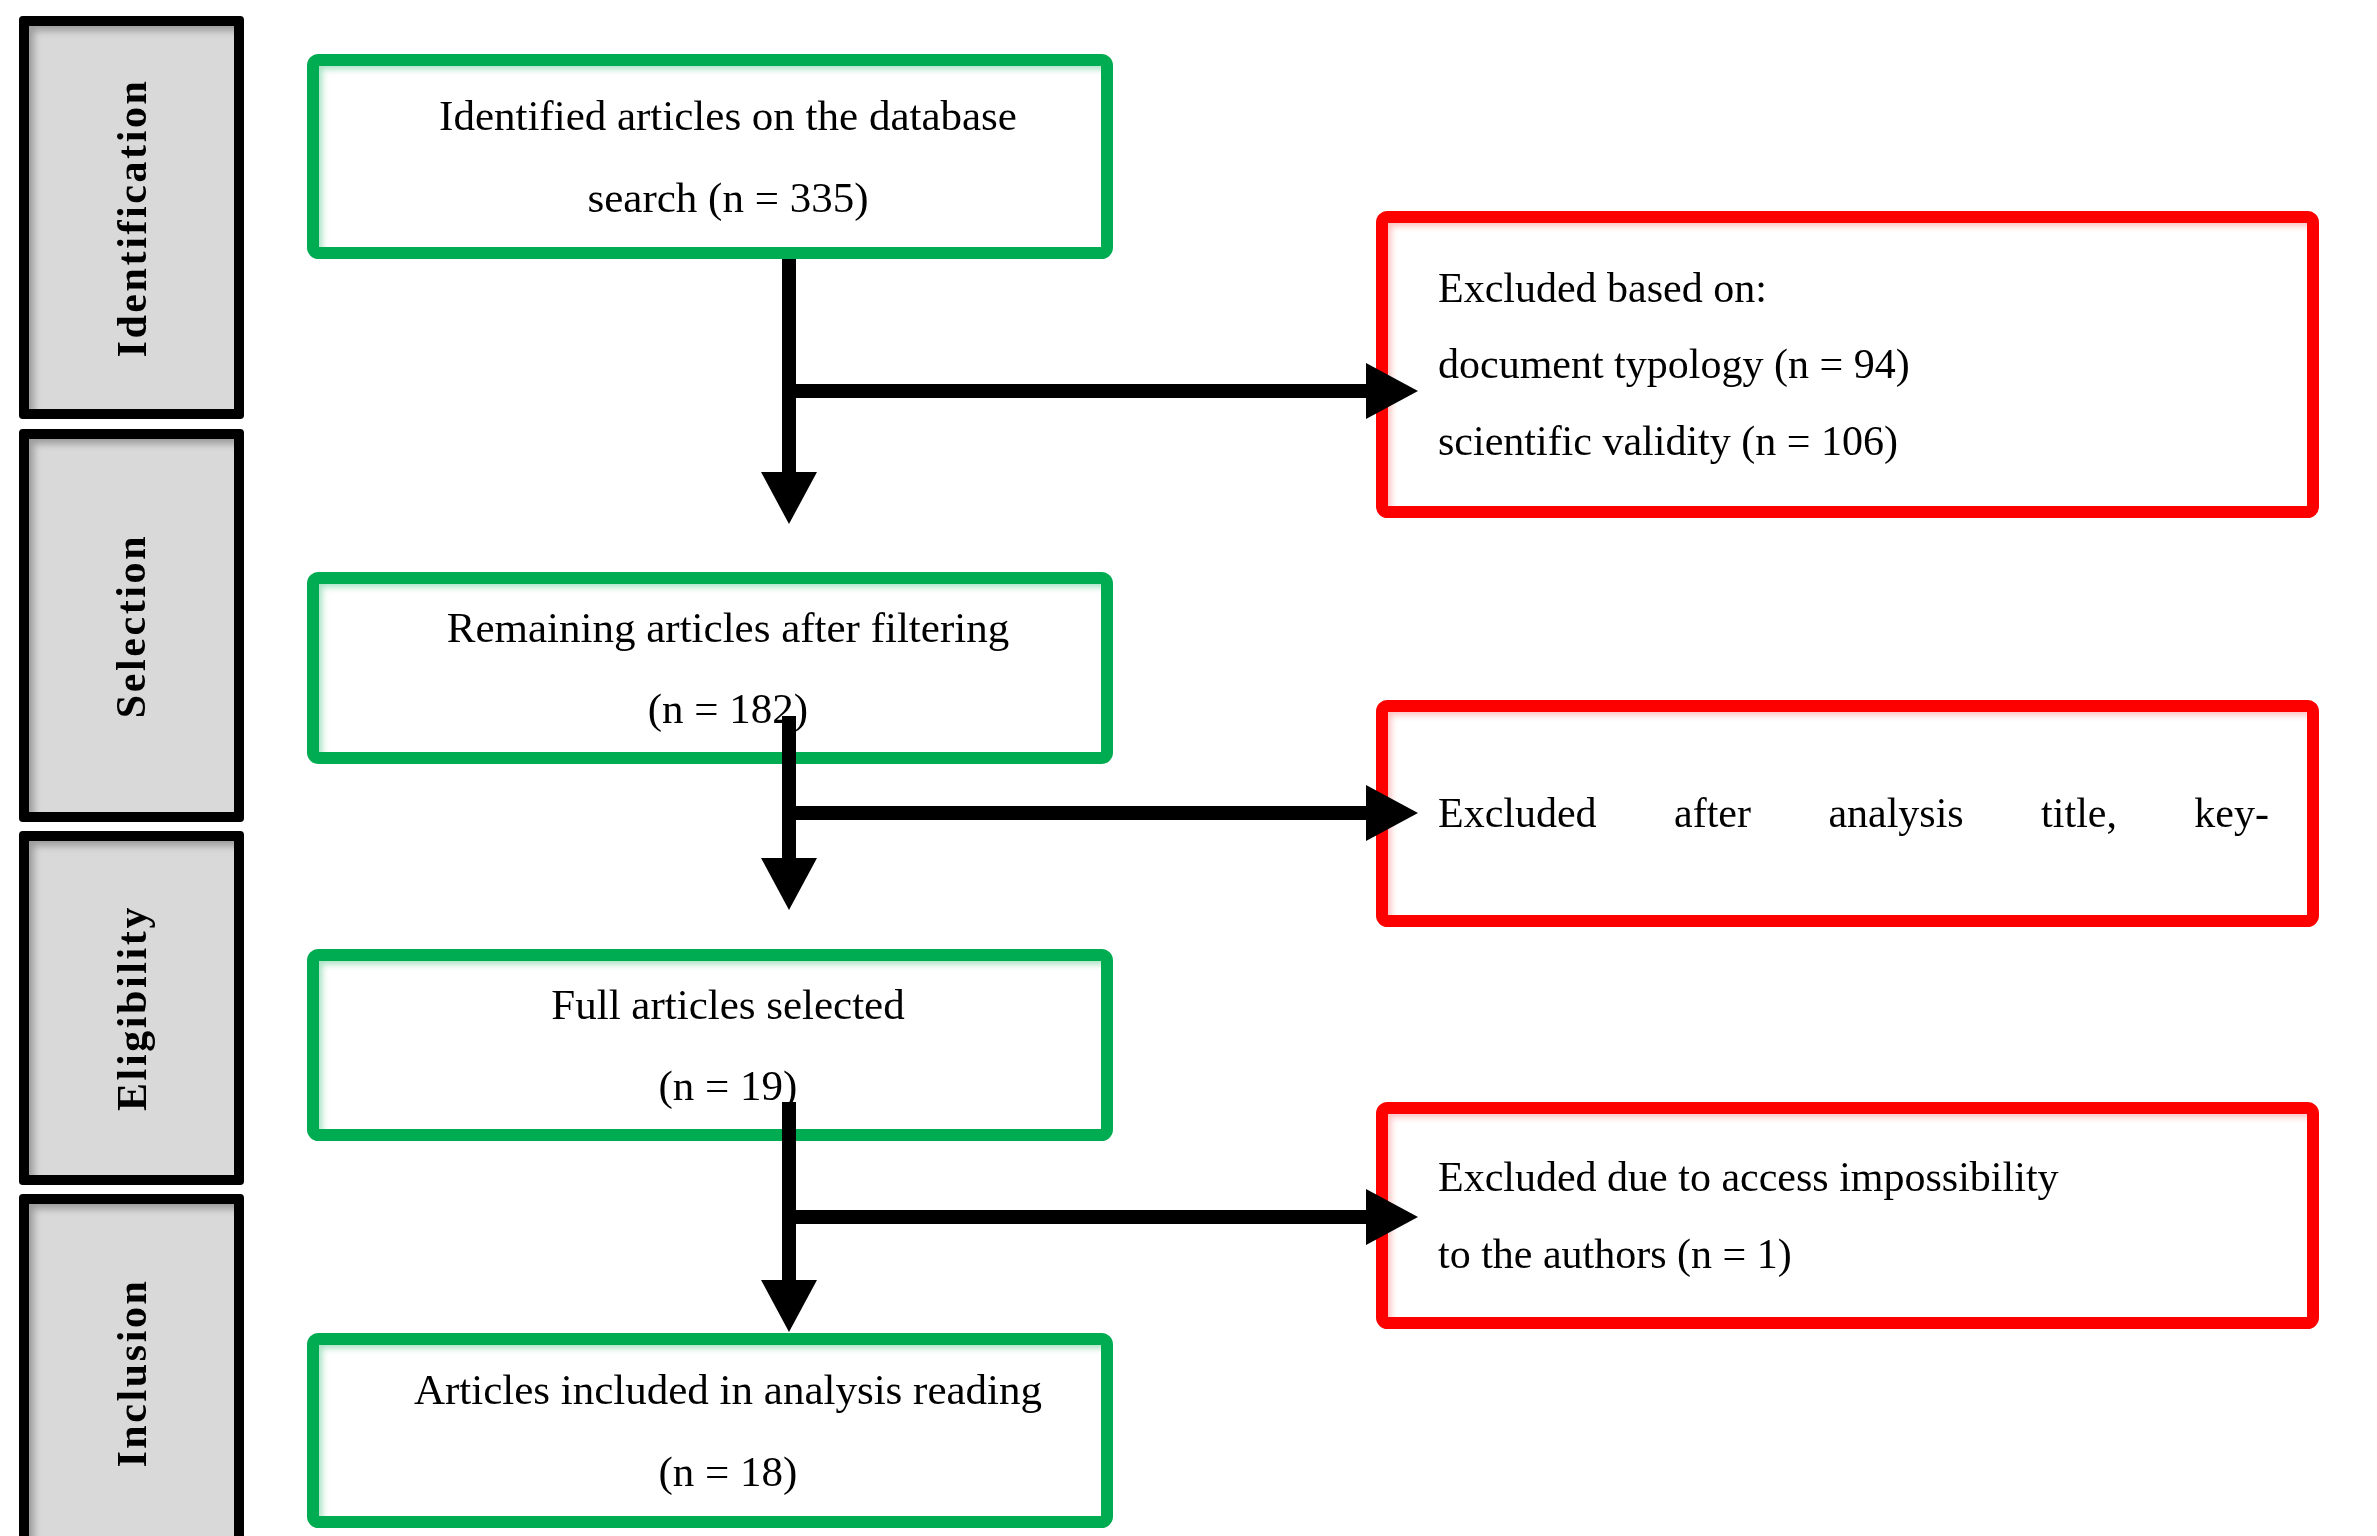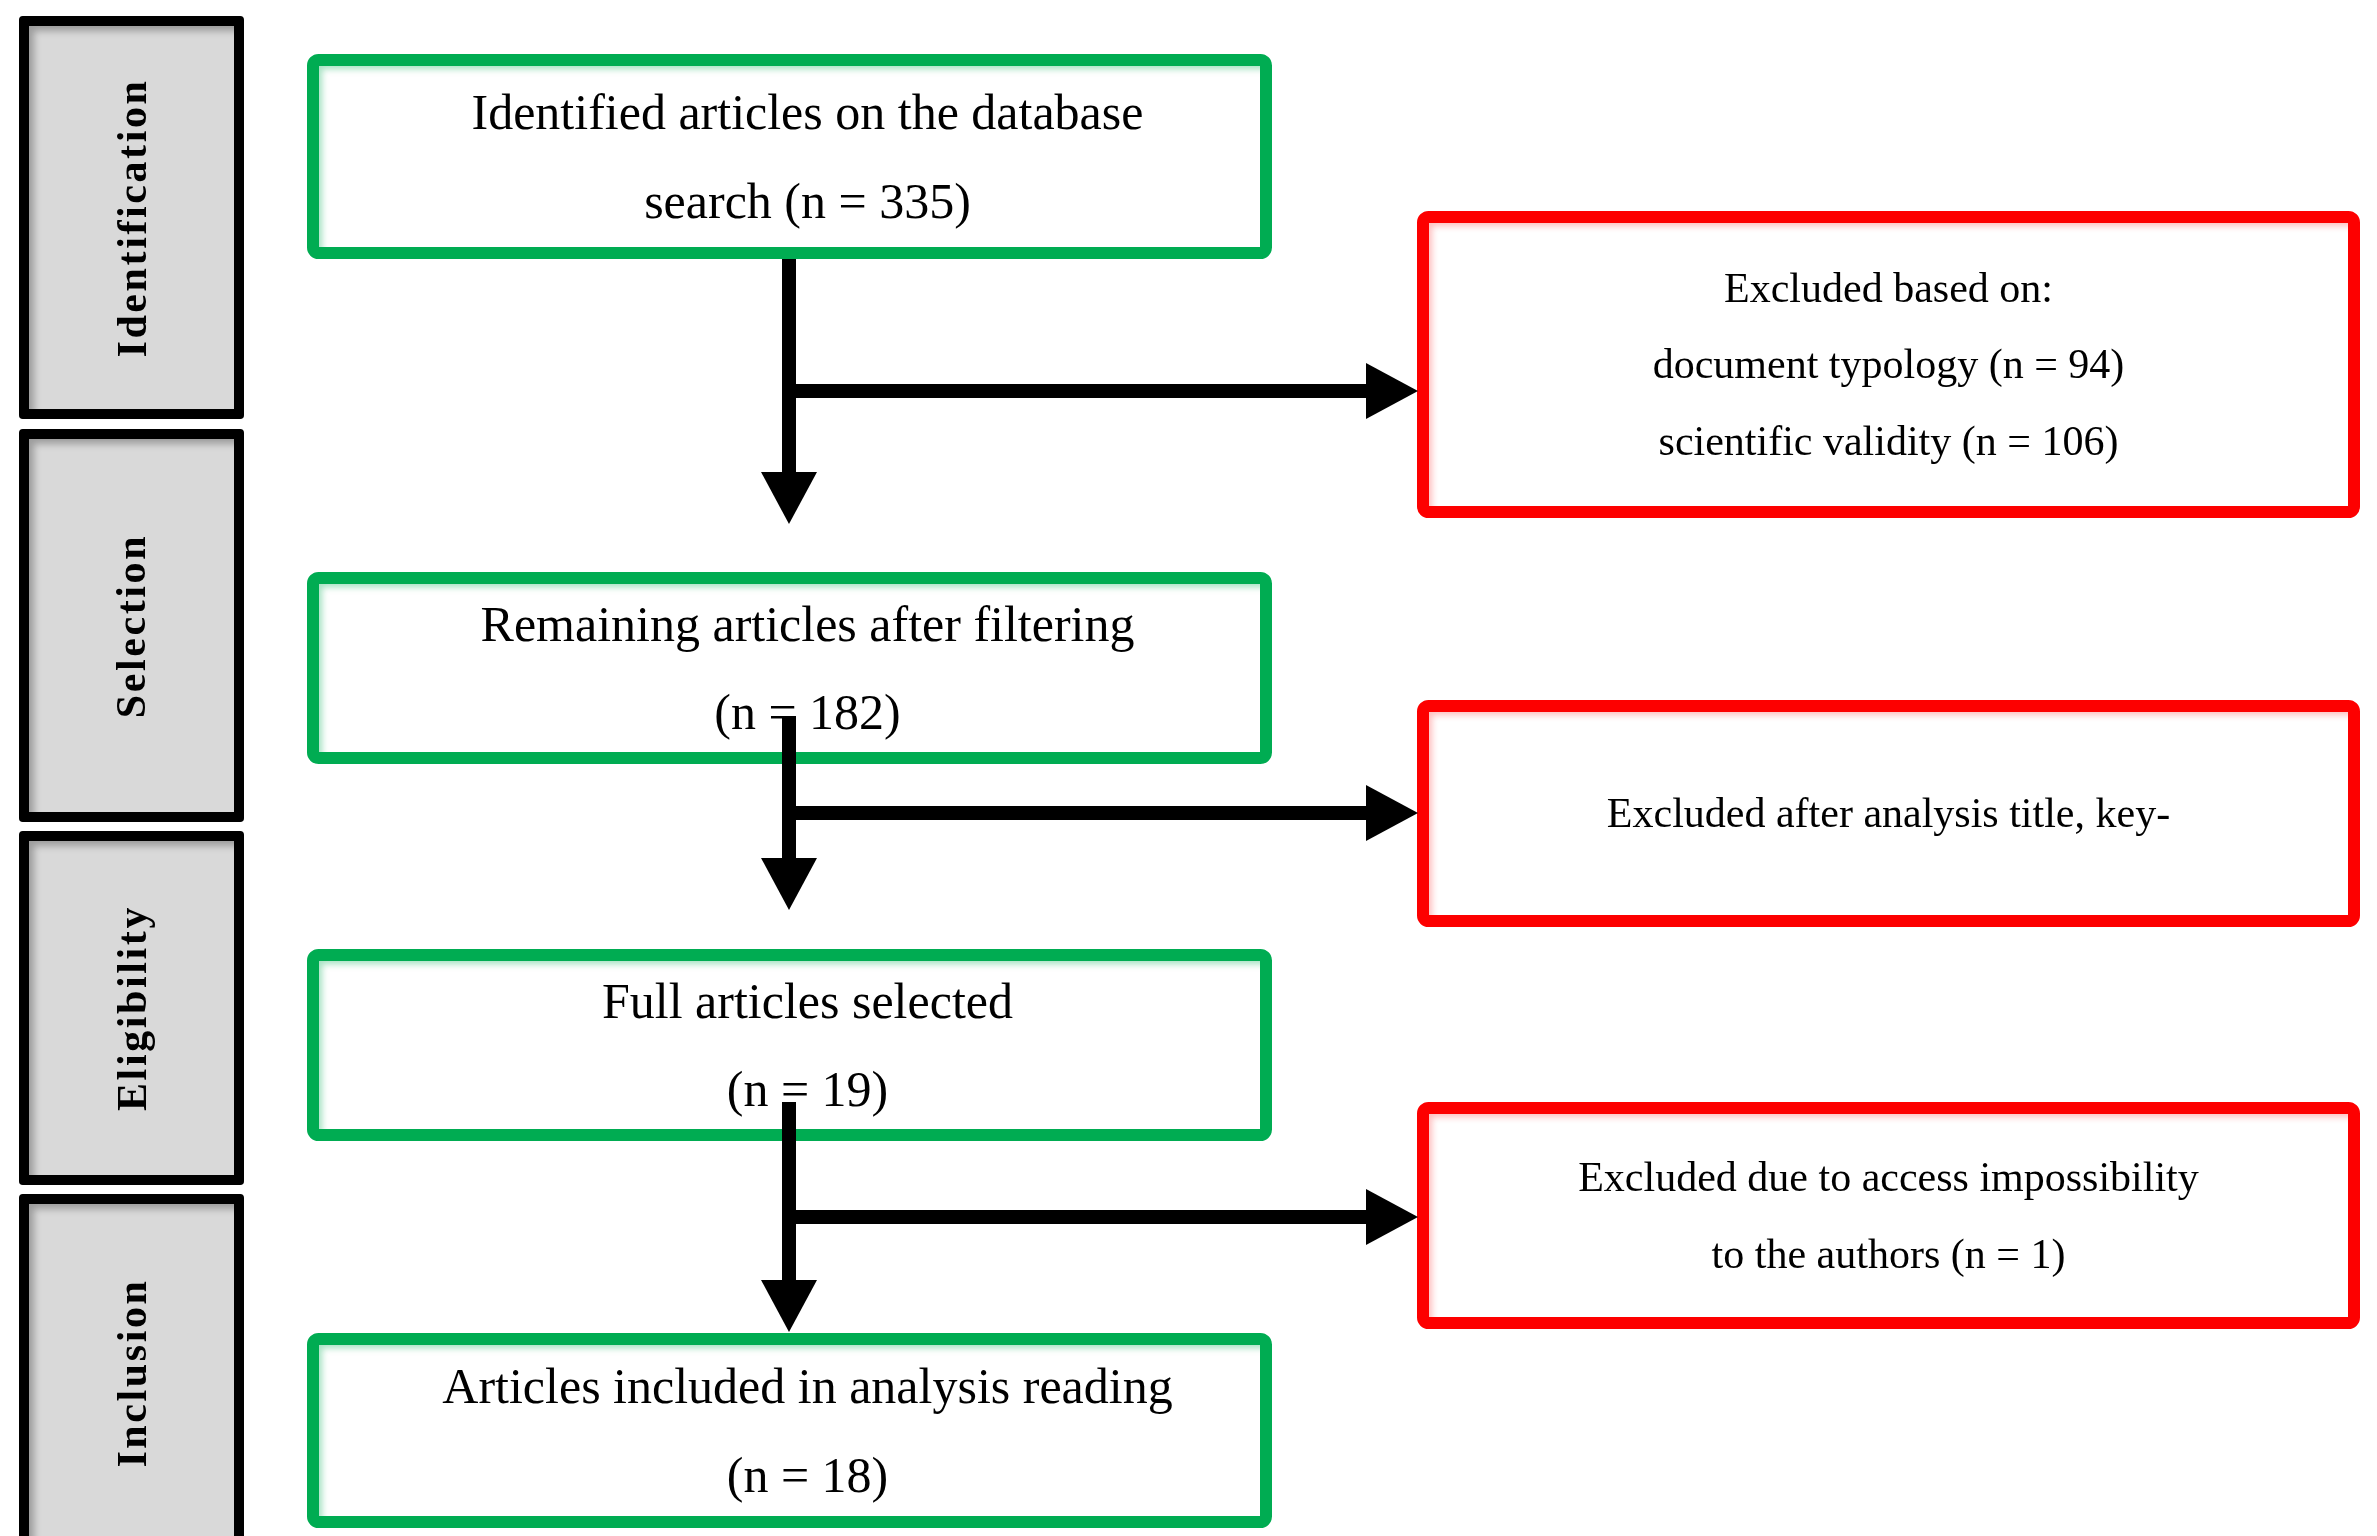--- a/index.html
+++ b/index.html
@@ -29,55 +29,54 @@
     transform:rotate(-90deg);
     white-space:nowrap;
     font-size:42px;
     font-weight:bold;
     letter-spacing:2.6px;
   }
   
   .flow-box{
     position:absolute;
     left:307px;
-    width:965px;
+    width:806px;
     box-sizing:border-box;
     border:12.8px solid #00ac52;
     border-radius:11.5px;
     background:#fff;
     box-shadow:inset 7.7px 7.7px 6.4px -4.5px rgba(0,172,82,0.35);
     display:flex;
     flex-direction:column;
     align-items:center;
     justify-content:center;
     gap:36px;
     text-align:center;
-    font-size:50px;
+    font-size:43px;
     line-height:1.05;
     padding-left:36px;
   }
   
   .excl-box{
     position:absolute;
-    left:1417px;
+    left:1376px;
     width:943px;
     box-sizing:border-box;
     border:12.8px solid #fd0000;
     border-radius:11.5px;
     background:#fff;
     box-shadow:inset 7.7px 7.7px 6.4px -4.5px rgba(253,0,0,0.25);
     display:flex;
     flex-direction:column;
     justify-content:center;
     gap:32px;
-    padding:19px 38px 19px 38px;
+    padding:19px 38px 19px 50px;
     font-size:42px;
     line-height:1.05;
     text-align:left;
-    align-items:center;
   }
   .excl-line{display:block;}
   .justify-line{text-align:justify;text-align-last:justify;}
   
   .vline{position:absolute;width:14px;background:#000;}
   .hline{position:absolute;height:14px;background:#000;}
   .head-down{
     position:absolute;width:0;height:0;
     border-left:28px solid transparent;
     border-right:28px solid transparent;

